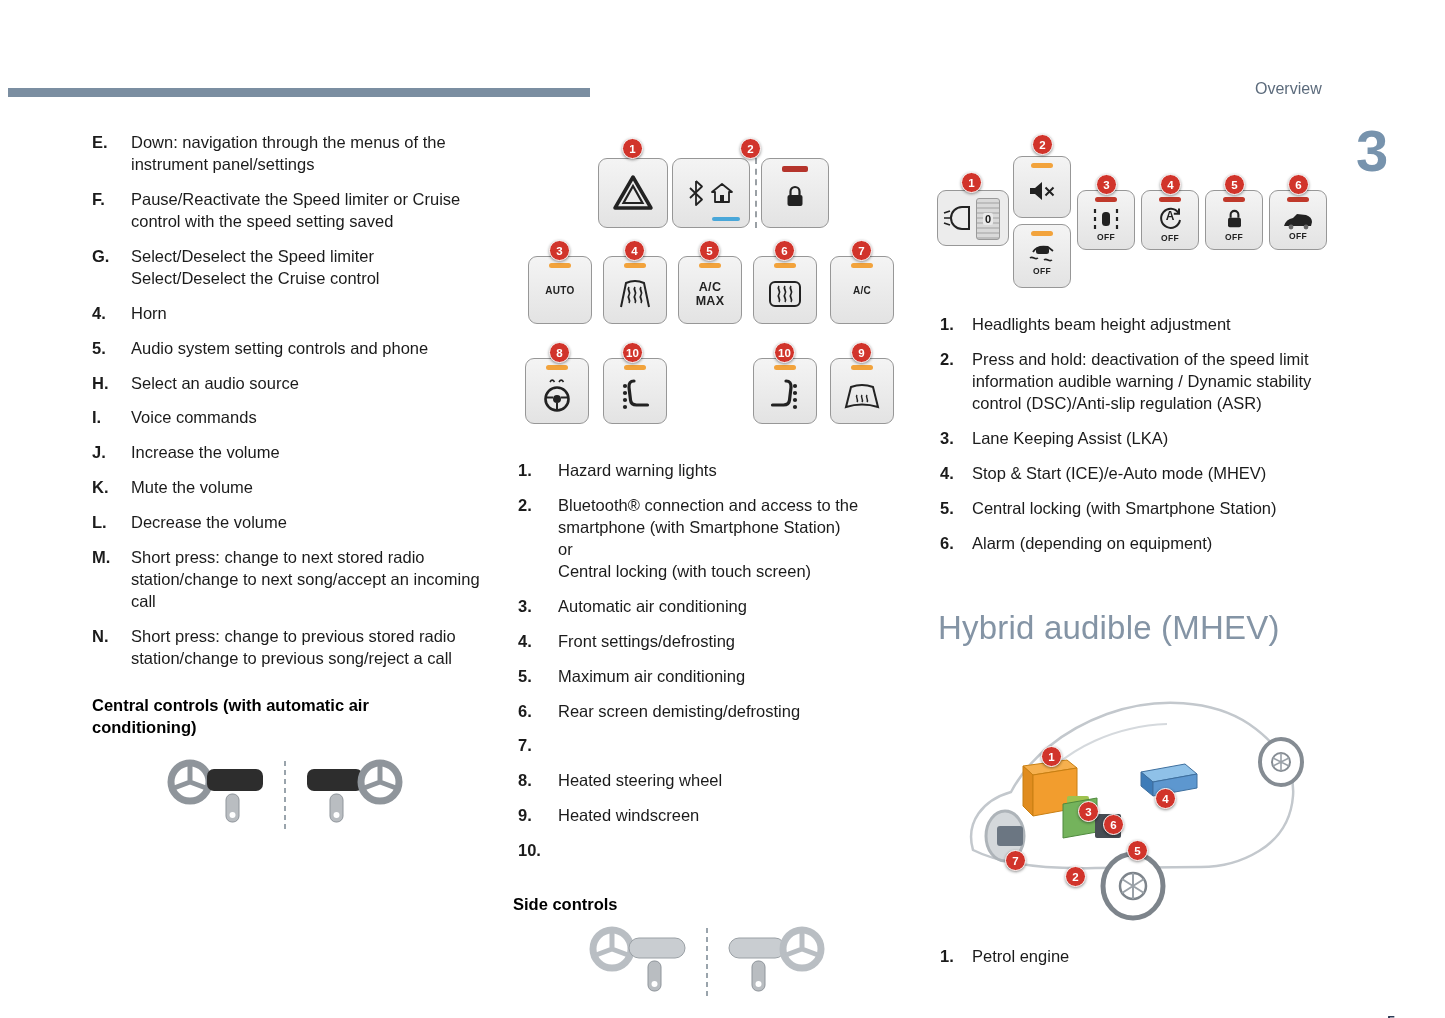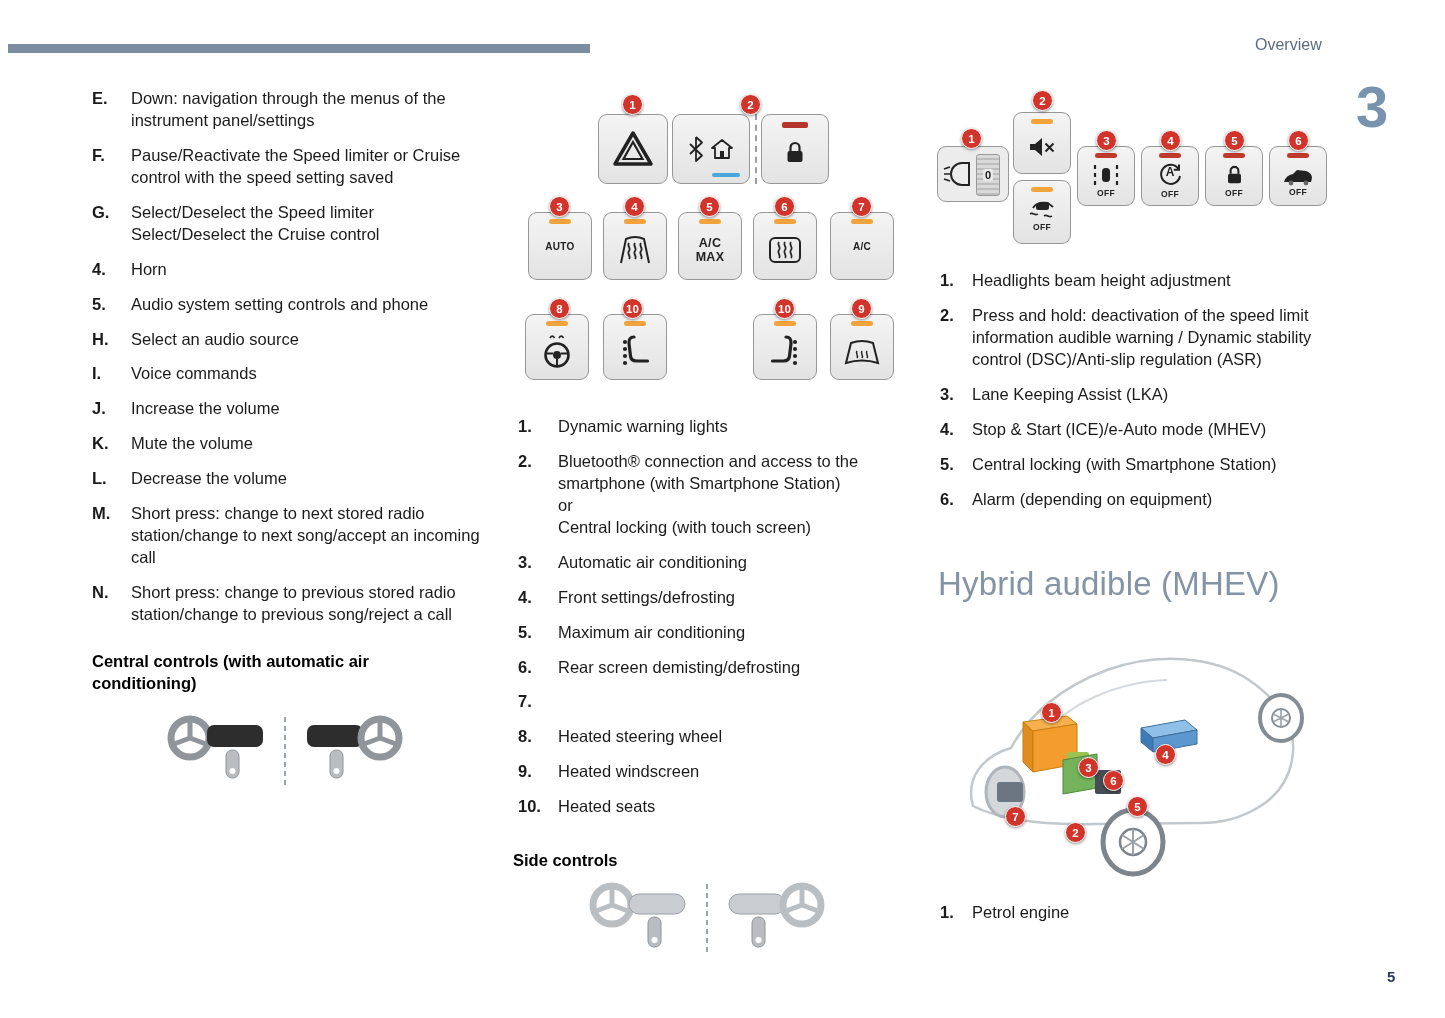--- a/index.html
+++ b/index.html
@@ -1,17 +1,17 @@
 <!DOCTYPE html>
 <html><head>
 <meta charset="utf-8">
 <style>
   html,body{margin:0;padding:0;}
   body{width:1445px;height:1018px;background:#ffffff;font-family:"Liberation Sans",sans-serif;color:#1b1b1b;position:relative;overflow:hidden;}
-  .page{position:absolute;inset:0;}
+  .page{position:absolute;inset:0;margin-top:44px;}
 
   
   .toprule{position:absolute;left:8px;top:44px;width:582px;height:9px;background:#7b8ea1;}
   .overview-label{position:absolute;left:1255px;top:36px;font-size:16px;color:#5c6b7c;}
   .chapter-num{position:absolute;left:1356px;top:78px;font-size:58px;font-weight:bold;color:#7793ad;line-height:1;}
   .page-num{position:absolute;left:1387px;top:968px;font-size:15px;font-weight:bold;color:#2b3a55;}
 
   
   .col{position:absolute;}
   .item{display:flex;margin-bottom:13px;font-size:16.5px;line-height:1.33;}
@@ -247,21 +247,21 @@
       <svg width="38" height="28" viewBox="0 0 38 28" style="margin-top:9px;">
           <path d="M3 25 Q19 20 35 25 L30 5 Q19 1 8 5 Z" fill="none" stroke="#222" stroke-width="2"></path>
           <path d="M14 20 c2-2.5 -2-4.5 0-7 M19 20 c2-2.5 -2-4.5 0-7 M24 20 c2-2.5 -2-4.5 0-7" fill="none" stroke="#222" stroke-width="1.5"></path>
         </svg>
     </div>
   </div>
 
   <div class="col col-midlist">
     <div class="item">
         <span class="lbl">1.</span>
-        <span class="txt">Dynamic warning lights</span>
+        <span class="txt">Hazard warning lights</span>
       </div>
     <div class="item">
         <span class="lbl">2.</span>
         <span class="txt">Bluetooth® connection and access to the smartphone (with Smartphone Station)
 or
 Central locking (with touch screen)</span>
       </div>
     <div class="item">
         <span class="lbl">3.</span>
         <span class="txt">Automatic air conditioning</span>
@@ -284,21 +284,20 @@
     <div class="item">
         <span class="lbl">8.</span>
         <span class="txt">Heated steering wheel</span>
       </div>
     <div class="item">
         <span class="lbl">9.</span>
         <span class="txt">Heated windscreen</span>
       </div>
     <div class="item">
         <span class="lbl">10.</span>
-        <span class="txt">Heated seats</span>
       </div>
   </div>
 
   <div class="subheading side-heading">Side controls</div>
   <svg width="250" height="84" viewBox="0 0 250 84" style="position:absolute;left:582px;top:878px;">
     <g>
       <circle cx="30" cy="27" r="19" fill="#ffffff" stroke="#b9bec3" stroke-width="7"></circle>
       <path d="M30 27 l-16 6 M30 27 l16 6 M30 27 v-16" stroke="#b9bec3" stroke-width="5" fill="none"></path>
     </g>
     <rect x="47" y="16" width="56" height="20" rx="10" fill="#c9cdd1" stroke="#9aa0a5"></rect>

